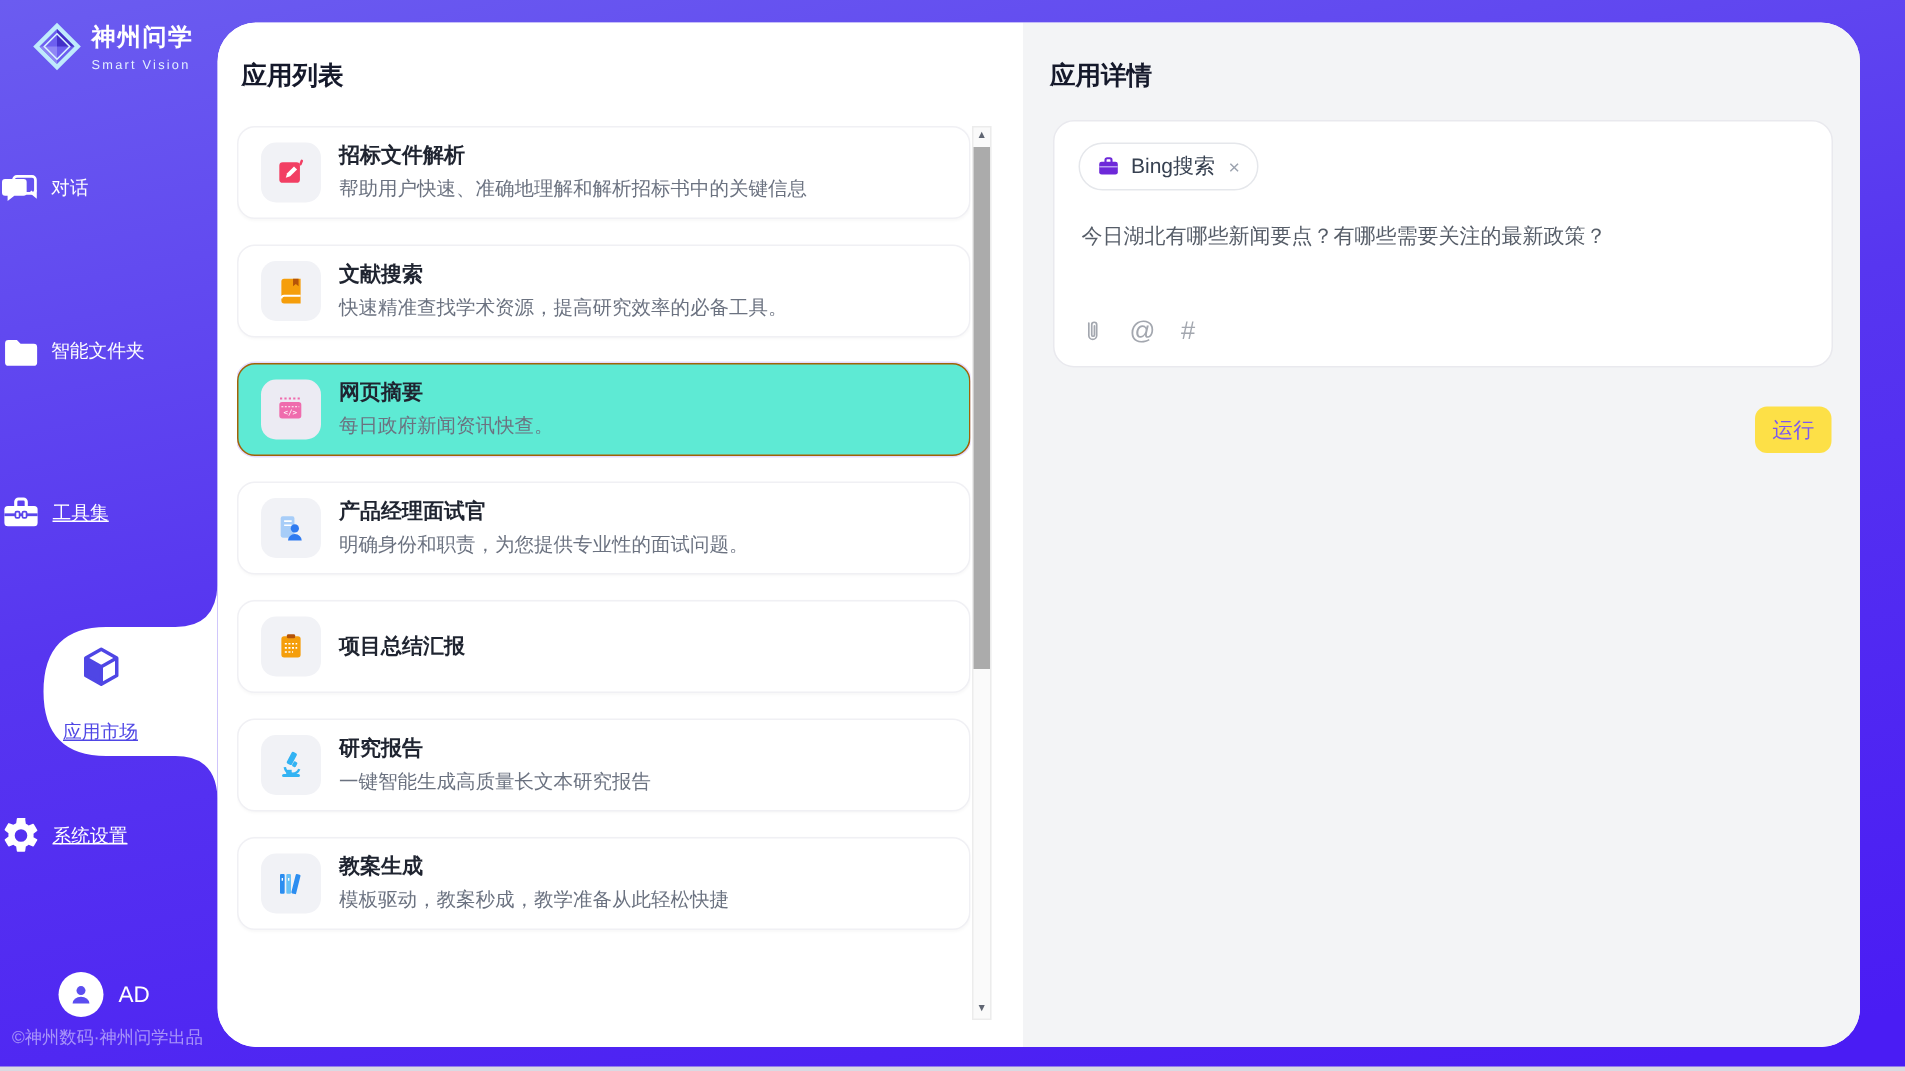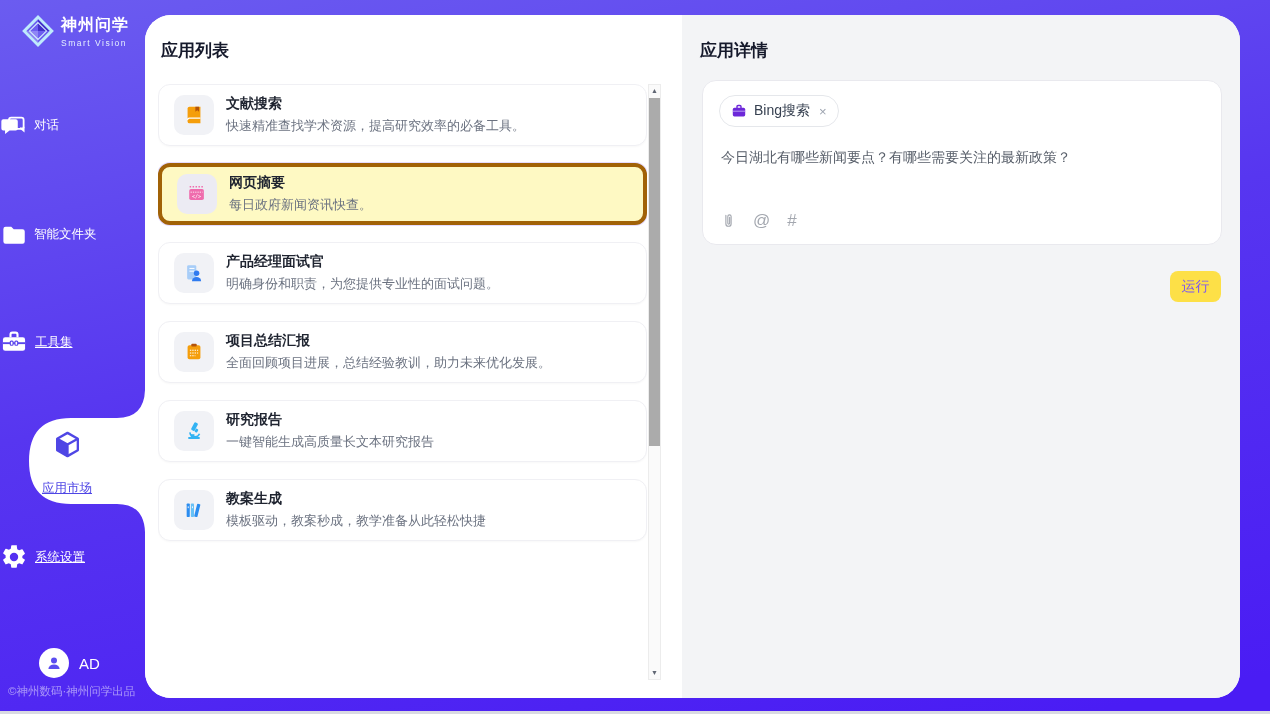--- a/index.html
+++ b/index.html
@@ -12,21 +12,21 @@
   .content { position:absolute; left:145px; top:15px; width:1095px; height:683px;
              border-radius:26px; overflow:hidden; display:flex; background:#fff; }
 
   
   .list-panel { position:relative; width:537px; height:100%; background:#ffffff; }
   .section-title { position:absolute; left:16px; top:24px; font-size:17px; font-weight:bold; color:#15192b; }
   .cards { position:absolute; left:13px; top:69px; width:489px; height:614px; overflow:hidden; }
   .card { display:flex; align-items:center; gap:12px; height:62px; margin-bottom:17px;
           padding-left:15px; border:1px solid #f0f0f4; border-radius:12px; background:#fff;
           box-shadow:0 1px 2px rgba(20,20,40,.03); cursor:pointer; }
-  .card.selected { background:#fef9c3; border:4px solid #a16207; box-shadow:0 0 0 1px #7c4dff33;align-items:center; }
+  .card.selected { background:#5eead4; border:1px solid #a16207; box-shadow:0 0 0 1px #7c4dff33;align-items:center; }
   .app-ico { flex:0 0 40px; width:40px; height:40px; border-radius:10px; background:#f1f2f6;
              display:flex; align-items:center; justify-content:center; }
   .card.selected .app-ico { background:#ecebf3; }
   .card-txt { min-width:0; }
   .card-title { font-size:14px; font-weight:bold; color:#1f2430; }
   .card-desc { margin-top:4px; font-size:13px; color:#6b7280; white-space:nowrap; }
 
   
   .scrollbar { position:absolute; left:503px; top:69px; width:13px; height:596px;
                background:#fafafa; border:1px solid #ececec; }
@@ -150,20 +150,33 @@
     <div class="copyright">©神州数码·神州问学出品</div>
   </div>
 
   <div class="content">
 
     <div class="list-panel">
       <div class="section-title">应用列表</div>
 
       <div class="cards">
 
+        <div class="card">
+          <div class="app-ico">
+            <svg width="22" height="22" viewBox="0 0 24 24" style="color: rgb(242, 63, 99);">
+              <rect x="3.5" y="4.5" width="15" height="15" rx="2.5" fill="currentColor"></rect>
+              <path d="M8.2,15.8 l1,-3.2 5,-5 2.2,2.2 -5,5 -3.2,1 z" fill="#fff"></path>
+              <rect x="18.5" y="2.5" width="1.8" height="4.5" rx="0.9" fill="currentColor" transform="rotate(22 19.4 4.7)"></rect>
+            </svg>
+          </div>
+          <div class="card-txt">
+            <div class="card-title">招标文件解析</div>
+            <div class="card-desc">帮助用户快速、准确地理解和解析招标书中的关键信息</div>
+          </div>
+        </div>
 
         <div class="card">
           <div class="app-ico">
             <svg width="22" height="22" viewBox="0 0 24 24" style="color: rgb(245, 158, 11);">
               <path d="M5,5 a2,2 0 0 1 2,-2 h12 v18 h-12 a2,2 0 0 1 -2,-2 z" fill="currentColor"></path>
               <path d="M5,17.5 a2,2 0 0 1 2,-2 h12" fill="none" stroke="#fff" stroke-width="1.4"></path>
               <path d="M13.5,3 v5.5 l2,-1.6 2,1.6 v-5.5 z" fill="#b45309"></path>
             </svg>
           </div>
           <div class="card-txt">
@@ -208,21 +221,20 @@
             <svg width="22" height="22" viewBox="0 0 24 24" style="color: rgb(245, 158, 11);">
               <rect x="5" y="4.5" width="14" height="15.5" rx="2" fill="currentColor"></rect>
               <rect x="9" y="3" width="6" height="3" rx="1" fill="#b45309"></rect>
               <line x1="7.5" y1="10" x2="16.5" y2="10" stroke="#fff" stroke-width="1.1" stroke-dasharray="1.5,1.1"></line>
               <line x1="7.5" y1="13" x2="16.5" y2="13" stroke="#fff" stroke-width="1.1" stroke-dasharray="1.5,1.1"></line>
               <line x1="7.5" y1="16" x2="13.5" y2="16" stroke="#fff" stroke-width="1.1" stroke-dasharray="1.5,1.1"></line>
             </svg>
           </div>
           <div class="card-txt">
             <div class="card-title">项目总结汇报</div>
-            <div class="card-desc">全面回顾项目进展，总结经验教训，助力未来优化发展。</div>
           </div>
         </div>
 
 
         <div class="card">
           <div class="app-ico">
             <svg width="22" height="22" viewBox="0 0 24 24" style="color: rgb(51, 179, 243);">
               <rect x="10.5" y="2.5" width="4.2" height="9.5" rx="1.2" fill="currentColor" transform="rotate(28 12.6 7.2)"></rect>
               <rect x="13.2" y="9.5" width="3" height="4" rx="1" fill="currentColor" transform="rotate(28 14.7 11.5)"></rect>
               <path d="M7.5,13.5 a5.5,5.5 0 0 0 10.5,1.5" fill="none" stroke="currentColor" stroke-width="1.8"></path>

